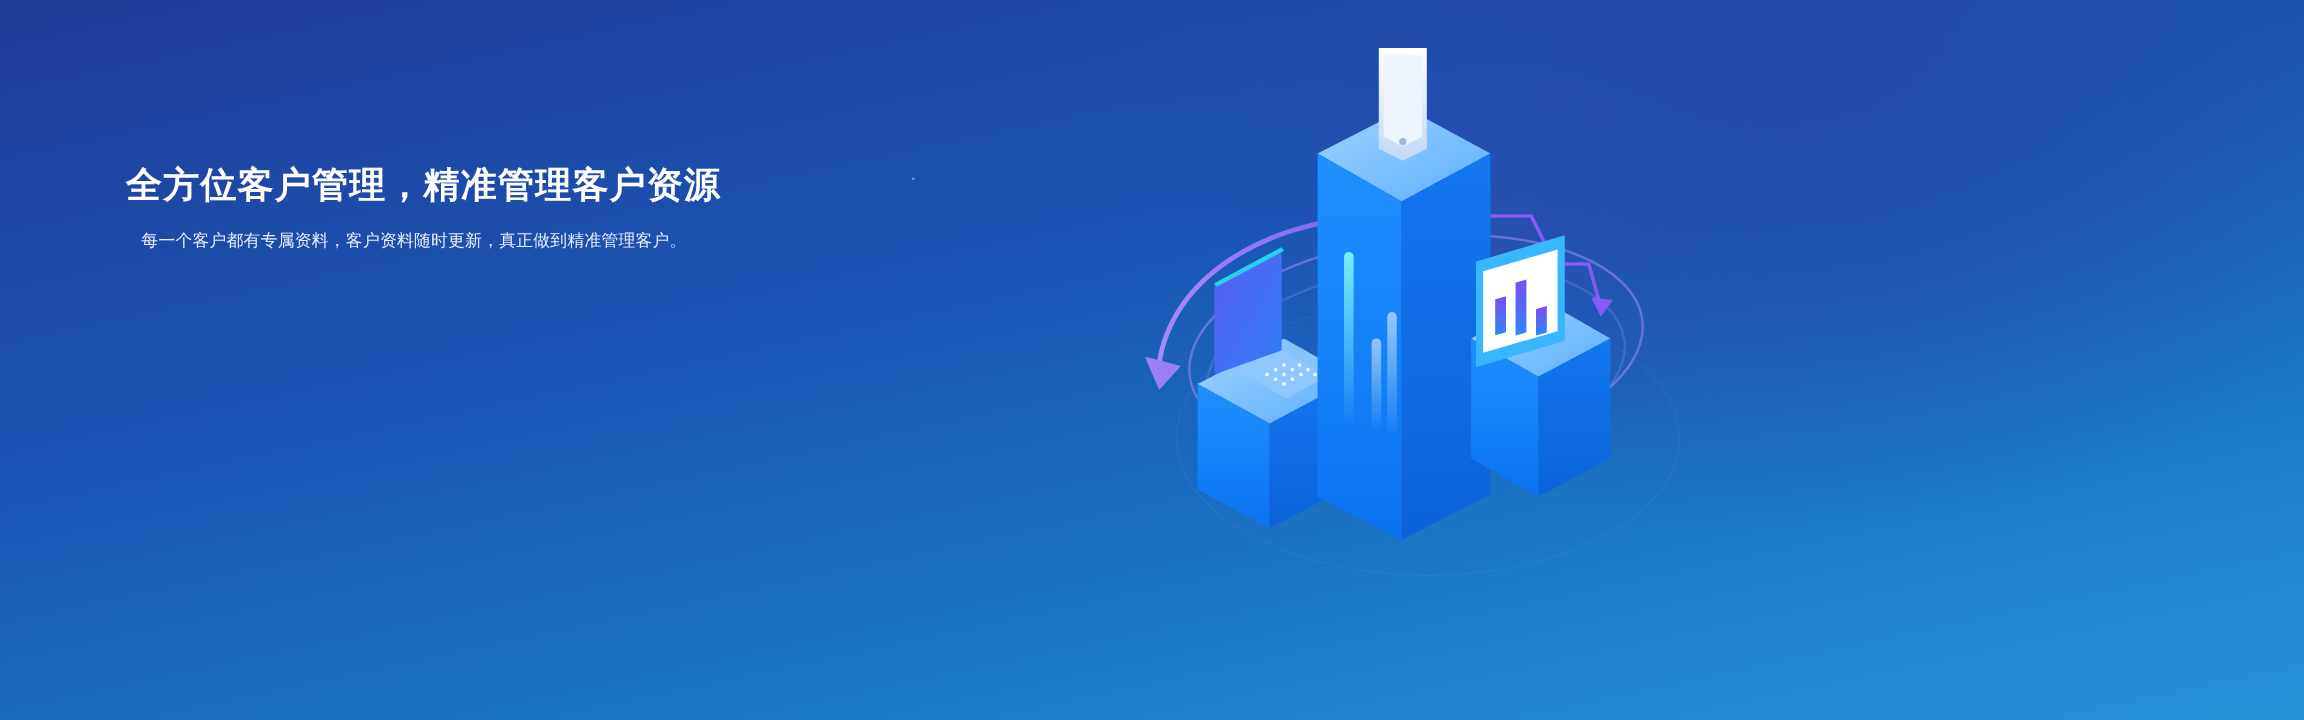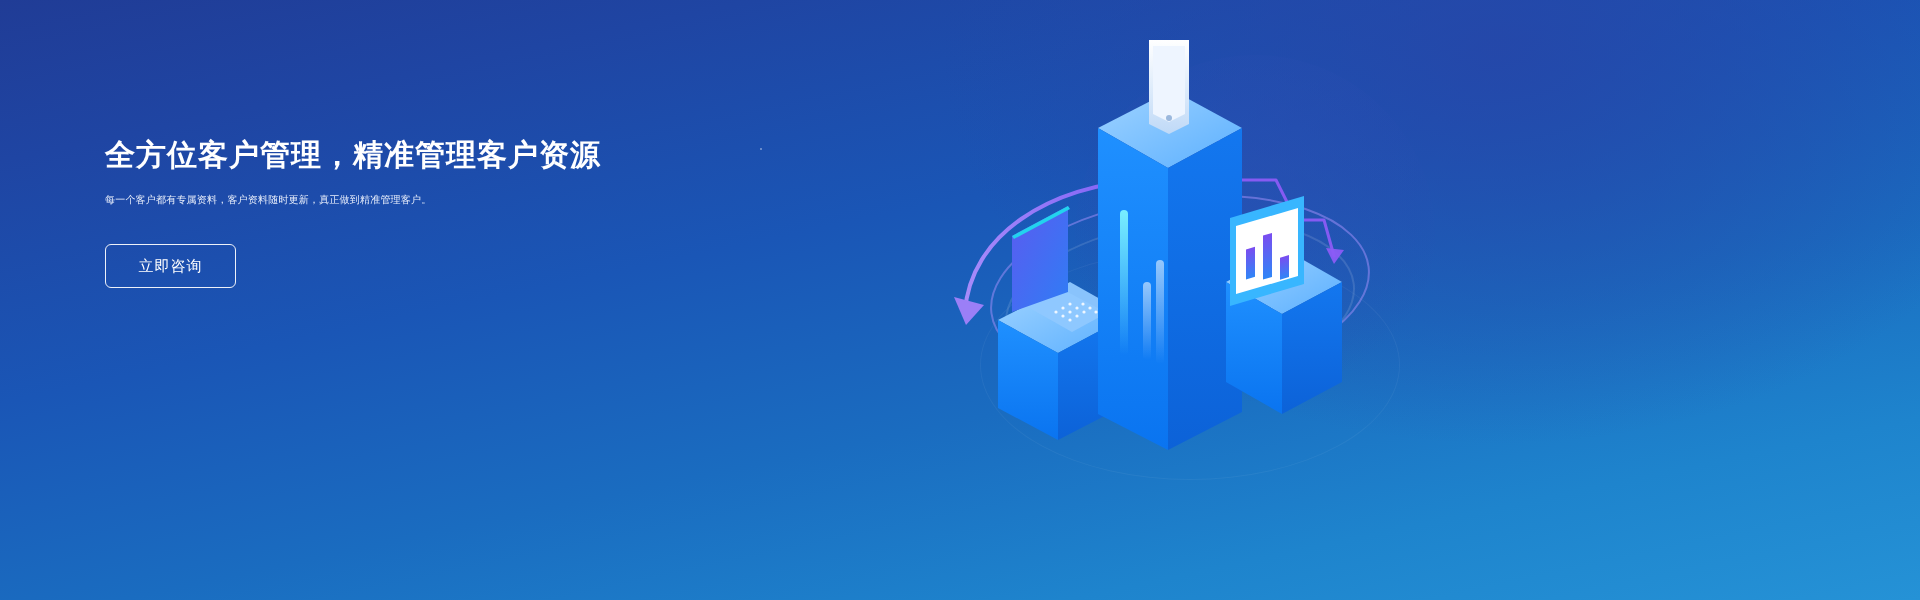--- a/index.html
+++ b/index.html
@@ -32,22 +32,22 @@
     background:rgba(255,255,255,0.45); border-radius:50%; }
 
   
   .content{ position:absolute; left:105px; top:135px; width:640px; }
   .headline{
     font-size:30px; font-weight:bold; color:#ffffff;
     letter-spacing:1px; line-height:40px; white-space:nowrap;
   }
   .subtext{
     margin-top:14px;
-    font-size:10px; color:#e8eefb; line-height:22px;
-    width:480px; letter-spacing:0.2px;
+    font-size:14px; color:#e8eefb; line-height:22px;
+    width:480px; letter-spacing:0.2px;text-align:center;
   }
   .cta{
     margin-top:33px;
     display:inline-flex; align-items:center; justify-content:center;
     width:131px; height:44px;
     border:1px solid rgba(255,255,255,0.92);
     border-radius:6px;
     color:#ffffff; font-size:15px; letter-spacing:1px;
     background:transparent; cursor:pointer;
   }
@@ -61,21 +61,20 @@
 
 <div class="banner">
 
   <div class="bg-ellipse bg-ell-1"></div>
   <div class="bg-ellipse bg-ell-2"></div>
   <div class="bg-dot"></div>
 
   <div class="content">
     <div class="headline">全方位客户管理，精准管理客户资源</div>
     <div class="subtext">每一个客户都有专属资料，客户资料随时更新，真正做到精准管理客户。</div>
-    <div class="cta">立即咨询</div>
   </div>
 
   <div class="art">
     <svg width="470" height="470" viewBox="0 0 470 470" xmlns="http://www.w3.org/2000/svg">
       <defs>
         <linearGradient id="pillFront" x1="0" y1="0" x2="0" y2="1">
           <stop offset="0%" stop-color="#1f90ff"></stop>
             <stop offset="100%" stop-color="#0a74f0"></stop>
         </linearGradient>
         <linearGradient id="pillSide" x1="0" y1="0" x2="0" y2="1">

